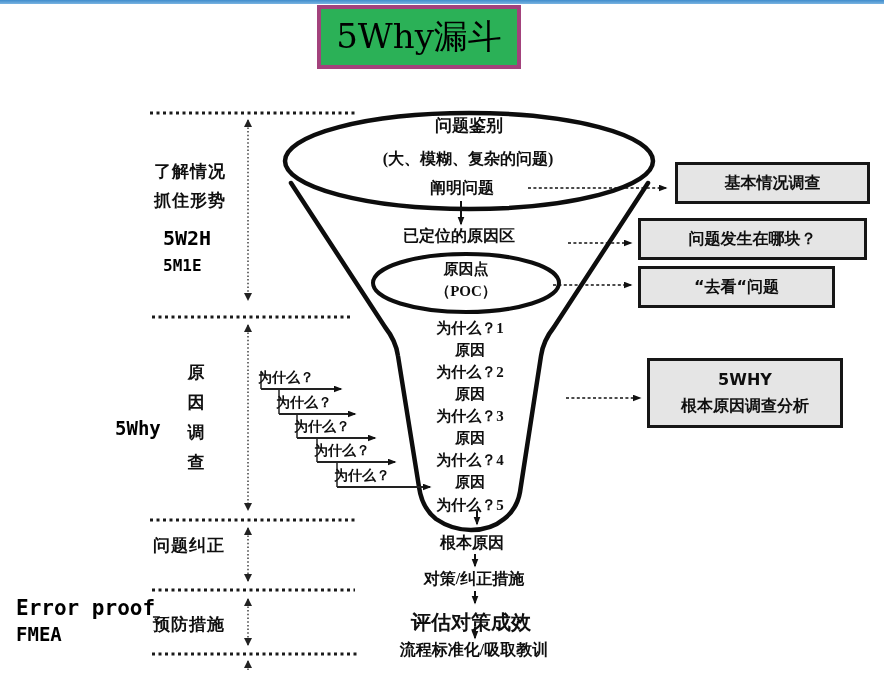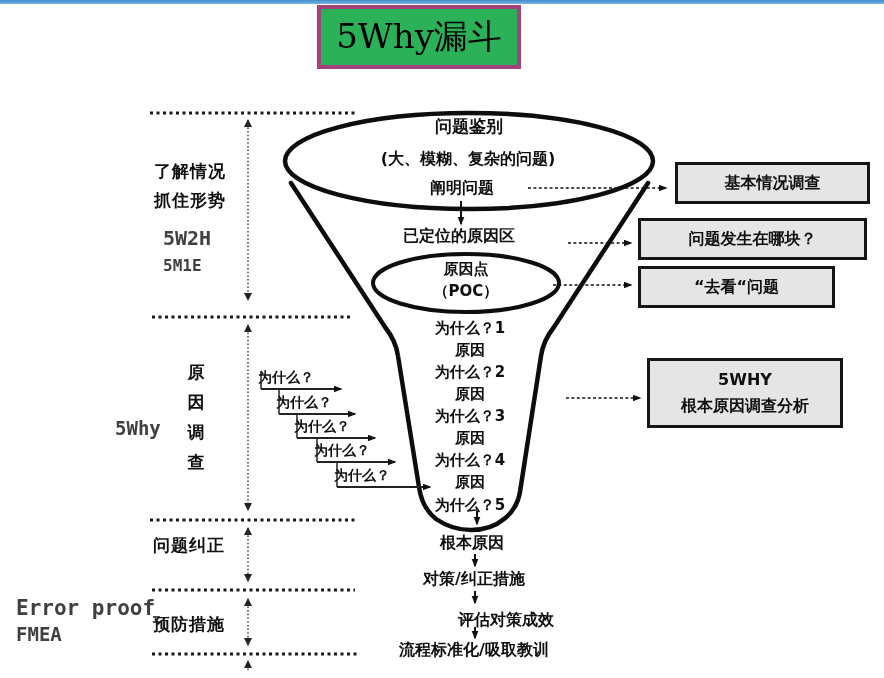--- a/index.html
+++ b/index.html
@@ -7,23 +7,23 @@
          font-family:"DejaVu Sans","Liberation Sans",sans-serif;color:#0f0f0f;}
   #topbar{position:absolute;left:0;top:0;width:884px;height:4px;
           background:linear-gradient(#3f8ccc,#7ab4e2);}
   #titlebox{position:absolute;left:317px;top:5px;width:196px;height:56px;
             background:#2bb157;border:4px solid #a3427c;
             display:flex;align-items:center;justify-content:center;
             font-family:"DejaVu Serif","Liberation Serif",serif;
             font-size:34px;color:#000;white-space:nowrap;}
   svg.layer{position:absolute;left:0;top:0;}
   .ct{position:absolute;transform:translateX(-50%);white-space:nowrap;
-      font-weight:bold;line-height:1.2;}
+      font-weight:bold;line-height:1.2;font-family:Liberation Serif, serif;}
   .lt{position:absolute;white-space:nowrap;font-weight:bold;line-height:1.2;}
-  .orange{color:#404040;font-family:"DejaVu Sans Mono","Liberation Mono",monospace;}
+  .orange{color:#000000;font-family:"DejaVu Sans Mono","Liberation Mono",monospace;}
   .rbox{position:absolute;border:3px solid #161616;background:#e5e5e5;
         display:flex;align-items:center;justify-content:center;
         font-weight:bold;font-size:16px;white-space:nowrap;}
   .rbox.two{flex-direction:column;line-height:1.6;}
   .vtext{position:absolute;width:20px;word-break:break-all;font-weight:bold;
          font-size:17px;line-height:30px;text-align:center;}
 </style>
 </head>
 <body>
 
@@ -139,16 +139,16 @@
   <div class="rbox" style="left:638px;top:266px;width:191px;height:36px;">
     <span>“去看“问题</span>
   </div>
   <div class="rbox two" style="left:647px;top:358px;width:190px;height:64px;">
     <span>5WHY</span>
     <span>根本原因调查分析</span>
   </div>
 
   <div class="ct" style="left:472px;top:533px;font-size:16px;">根本原因</div>
   <div class="ct" style="left:474px;top:569px;font-size:16px;">对策/纠正措施</div>
-  <div class="ct" style="left:471px;top:610px;font-size:16px;margin-left:35px;">评估对策成效</div>
+  <div class="ct" style="left:471px;top:610px;font-size:20px;">评估对策成效</div>
   <div class="ct" style="left:474px;top:640px;font-size:16px;">流程标准化/吸取教训</div>
 
 </div>
 
 </body></html>

